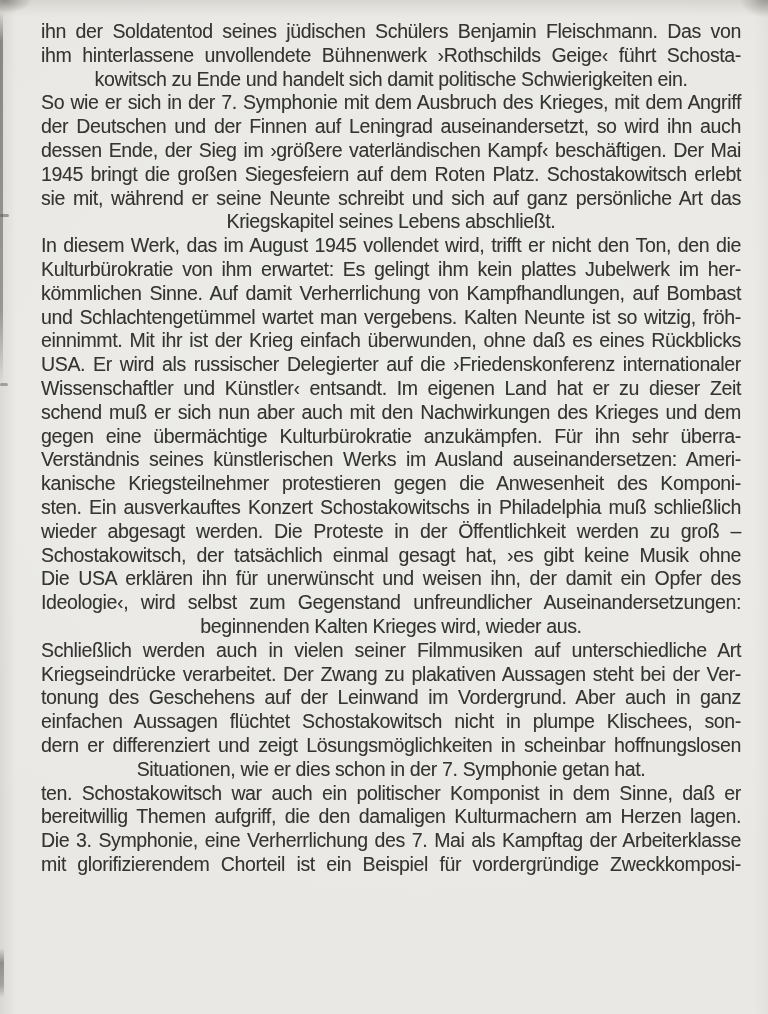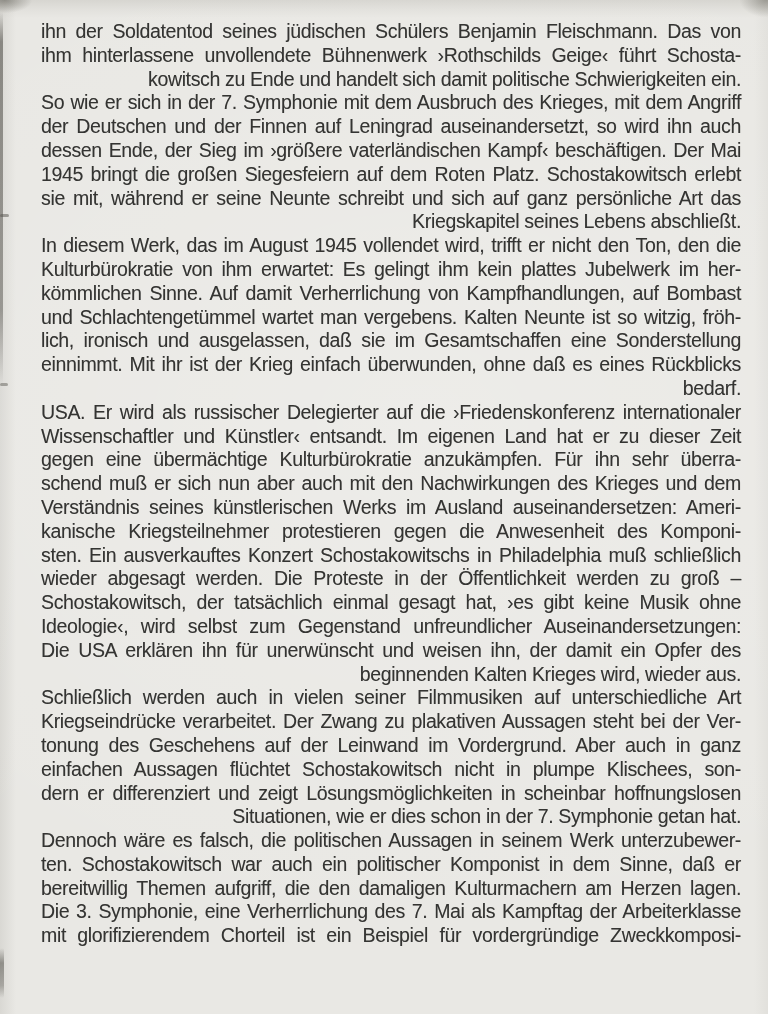--- a/index.html
+++ b/index.html
@@ -61,21 +61,21 @@
     top: 20px;
     width: 700px;
     font-size: 19.5px;
     line-height: 23.8px;
     letter-spacing: -0.35px;
     color: var(--ink);
     text-shadow: 0.2px 0.2px 0.4px rgba(52,52,50,0.28);
     hyphens: none;
   }
   .para { margin: 0; }
-  .line { text-align: right; white-space: normal; }
+  .line { text-align: center; white-space: normal; }
   .line.just { text-align: justify; text-align-last: justify; }
 </style>
 </head>
 <body>
 
 <div class="page">
   <div class="corner-smudge-tl"></div>
   <div class="corner-smudge-tr"></div>
   <div class="edge-strip-top"></div>
   <div class="edge-strip-bottom"></div>
@@ -94,47 +94,44 @@
         <div class="line just">dessen Ende, der Sieg im ›größere vaterländischen Kampf‹ beschäftigen. Der Mai</div>
         <div class="line just">1945 bringt die großen Siegesfeiern auf dem Roten Platz. Schostakowitsch erlebt</div>
         <div class="line just">sie mit, während er seine Neunte schreibt und sich auf ganz persönliche Art das</div>
         <div class="line">Kriegskapitel seines Lebens abschließt.</div>
       </div>
       <div class="para">
         <div class="line just">In diesem Werk, das im August 1945 vollendet wird, trifft er nicht den Ton, den die</div>
         <div class="line just">Kulturbürokratie von ihm erwartet: Es gelingt ihm kein plattes Jubelwerk im her-</div>
         <div class="line just">kömmlichen Sinne. Auf damit Verherrlichung von Kampfhandlungen, auf Bombast</div>
         <div class="line just">und Schlachtengetümmel wartet man vergebens. Kalten Neunte ist so witzig, fröh-</div>
-        <div class="line just">lich, ironisch und ausgelassen, daß sie im Gesamtschaffen eine Sonderstellung</div>
         <div class="line just">einnimmt. Mit ihr ist der Krieg einfach überwunden, ohne daß es eines Rückblicks</div>
-        <div class="line">bedarf.</div>
       </div>
       <div class="para">
         <div class="line just">USA. Er wird als russischer Delegierter auf die ›Friedenskonferenz internationaler</div>
         <div class="line just">Wissenschaftler und Künstler‹ entsandt. Im eigenen Land hat er zu dieser Zeit</div>
+        <div class="line just">schend muß er sich nun aber auch mit den Nachwirkungen des Krieges und dem</div>
         <div class="line just">gegen eine übermächtige Kulturbürokratie anzukämpfen. Für ihn sehr überra-</div>
-        <div class="line just">schend muß er sich nun aber auch mit den Nachwirkungen des Krieges und dem</div>
         <div class="line just">Verständnis seines künstlerischen Werks im Ausland auseinandersetzen: Ameri-</div>
         <div class="line just">kanische Kriegsteilnehmer protestieren gegen die Anwesenheit des Komponi-</div>
         <div class="line just">sten. Ein ausverkauftes Konzert Schostakowitschs in Philadelphia muß schließlich</div>
         <div class="line just">wieder abgesagt werden. Die Proteste in der Öffentlichkeit werden zu groß –</div>
         <div class="line just">Schostakowitsch, der tatsächlich einmal gesagt hat, ›es gibt keine Musik ohne</div>
+        <div class="line just">Die USA erklären ihn für unerwünscht und weisen ihn, der damit ein Opfer des</div>
         <div class="line just">Ideologie‹, wird selbst zum Gegenstand unfreundlicher Auseinandersetzungen:</div>
-        <div class="line just">Die USA erklären ihn für unerwünscht und weisen ihn, der damit ein Opfer des</div>
         <div class="line">beginnenden Kalten Krieges wird, wieder aus.</div>
       </div>
       <div class="para">
         <div class="line just">Schließlich werden auch in vielen seiner Filmmusiken auf unterschiedliche Art</div>
         <div class="line just">Kriegseindrücke verarbeitet. Der Zwang zu plakativen Aussagen steht bei der Ver-</div>
         <div class="line just">tonung des Geschehens auf der Leinwand im Vordergrund. Aber auch in ganz</div>
         <div class="line just">einfachen Aussagen flüchtet Schostakowitsch nicht in plumpe Klischees, son-</div>
         <div class="line just">dern er differenziert und zeigt Lösungsmöglichkeiten in scheinbar hoffnungslosen</div>
         <div class="line">Situationen, wie er dies schon in der 7. Symphonie getan hat.</div>
       </div>
       <div class="para">
-        <div class="line just">Dennoch wäre es falsch, die politischen Aussagen in seinem Werk unterzubewer-</div>
         <div class="line just">ten. Schostakowitsch war auch ein politischer Komponist in dem Sinne, daß er</div>
         <div class="line just">bereitwillig Themen aufgriff, die den damaligen Kulturmachern am Herzen lagen.</div>
         <div class="line just">Die 3. Symphonie, eine Verherrlichung des 7. Mai als Kampftag der Arbeiterklasse</div>
         <div class="line just">mit glorifizierendem Chorteil ist ein Beispiel für vordergründige Zweckkomposi-</div>
       </div>
     </div>
 </div>
 
 </body></html>

